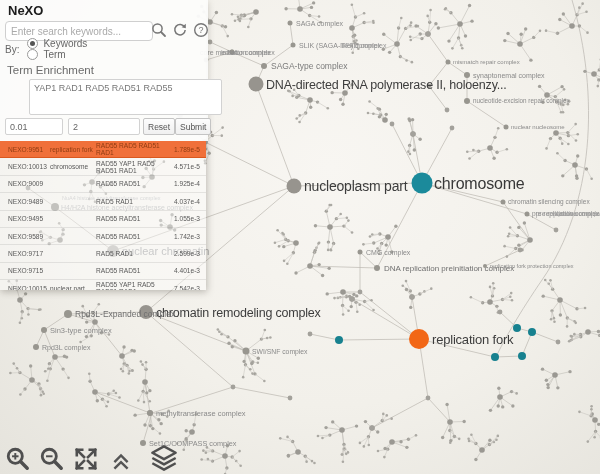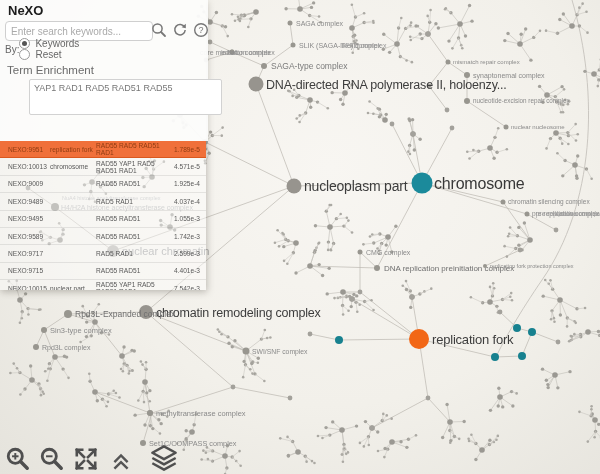--- a/index.html
+++ b/index.html
@@ -13,21 +13,21 @@
 
   .panel{position:absolute;left:0;top:0;width:206px;height:290px;z-index:10;
     box-shadow:1px 2px 7px rgba(80,75,65,.35);}
   .panel-top{position:absolute;left:0;top:0;width:208px;height:141px;background:rgba(252,252,251,0.95);}
   .app-title{position:absolute;left:8px;top:3px;font-size:13px;font-weight:bold;color:#1c1c1c;}
   .search-input{position:absolute;left:5px;top:21px;width:136px;height:16px;border:1px solid #cfcfcf;
     border-radius:4px;font-size:10px;color:#444;padding:1px 5px;background:#fff;outline:none;}
   .search-input::placeholder{color:#aaa;}
   .mini-icon{position:absolute;top:22px;width:16px;height:16px;display:inline-block;}
   .by-row{position:absolute;left:5px;top:38px;font-size:10px;color:#666;display:flex;align-items:center;}
-  .by-label{}
+  .by-label{margin-right:8px;}
   .radio-opt{display:flex;align-items:flex-start;margin-right:26px;}
   .rb{width:9px;height:9px;border:1px solid #9a9a9a;border-radius:50%;margin-right:5px;position:relative;background:#fff;}
   .rb.checked::after{content:"";position:absolute;left:2px;top:2px;width:5px;height:5px;border-radius:50%;background:#555;}
   .te-heading{position:absolute;left:7px;top:64px;font-size:11.5px;color:#6b6b6b;text-align:center;}
   .genes-textarea{position:absolute;left:5px;top:79px;width:183px;height:28px;border:1px solid #d2d2d2;
     border-radius:2px;font-family:"Liberation Sans",sans-serif;font-size:9px;color:#777;padding:3px 4px;resize:none;background:#fff;outline:none;margin-left:24px;}
   .controls{position:absolute;left:0;top:118px;width:206px;height:20px;}
   .num-input{position:absolute;top:0;height:13px;border:1px solid #d2d2d2;border-radius:2px;font-size:9px;color:#666;padding:1px 4px;background:#fff;outline:none;}
   .btn{position:absolute;top:0;height:17px;border:1px solid #c4c4c4;border-radius:2px;
     background:linear-gradient(#fdfdfd,#f0f0f0);font-size:8.5px;color:#555;padding:0 4px;
@@ -1385,26 +1385,32 @@
     </span>
     <div class="by-row">
       <span class="by-label">By:</span>
       <span id="radios">
           <span class="radio-opt">
             <span class="rb checked"></span>
             <span>Keywords</span>
           </span>
           <span class="radio-opt">
             <span class="rb"></span>
-            <span>Reset</span>
+            <span>Term</span>
           </span>
         </span>
     </div>
     <div class="te-heading">Term Enrichment</div>
     <textarea class="genes-textarea" style="">YAP1 RAD1 RAD5 RAD51 RAD55</textarea>
+    <div class="controls">
+      <input class="num-input" style="left: 5px; width: 48px;" value="0.01">
+      <input class="num-input" style="left: 68px; width: 62px;" value="2">
+      <button class="btn" style="left:143px;">Reset</button>
+      <button class="btn" style="left:175px;">Submit</button>
+    </div>
   </div>
   <div class="results" id="results">
       <div class="row selected">
         <span class="c-id">NEXO:9951</span>
         <span class="c-term">replication fork</span>
         <span class="c-genes">RAD55 RAD5 RAD51 RAD1</span>
         <span class="c-val">1.789e-5</span>
       </div>
       <div class="row">
         <span class="c-id">NEXO:10013</span>

